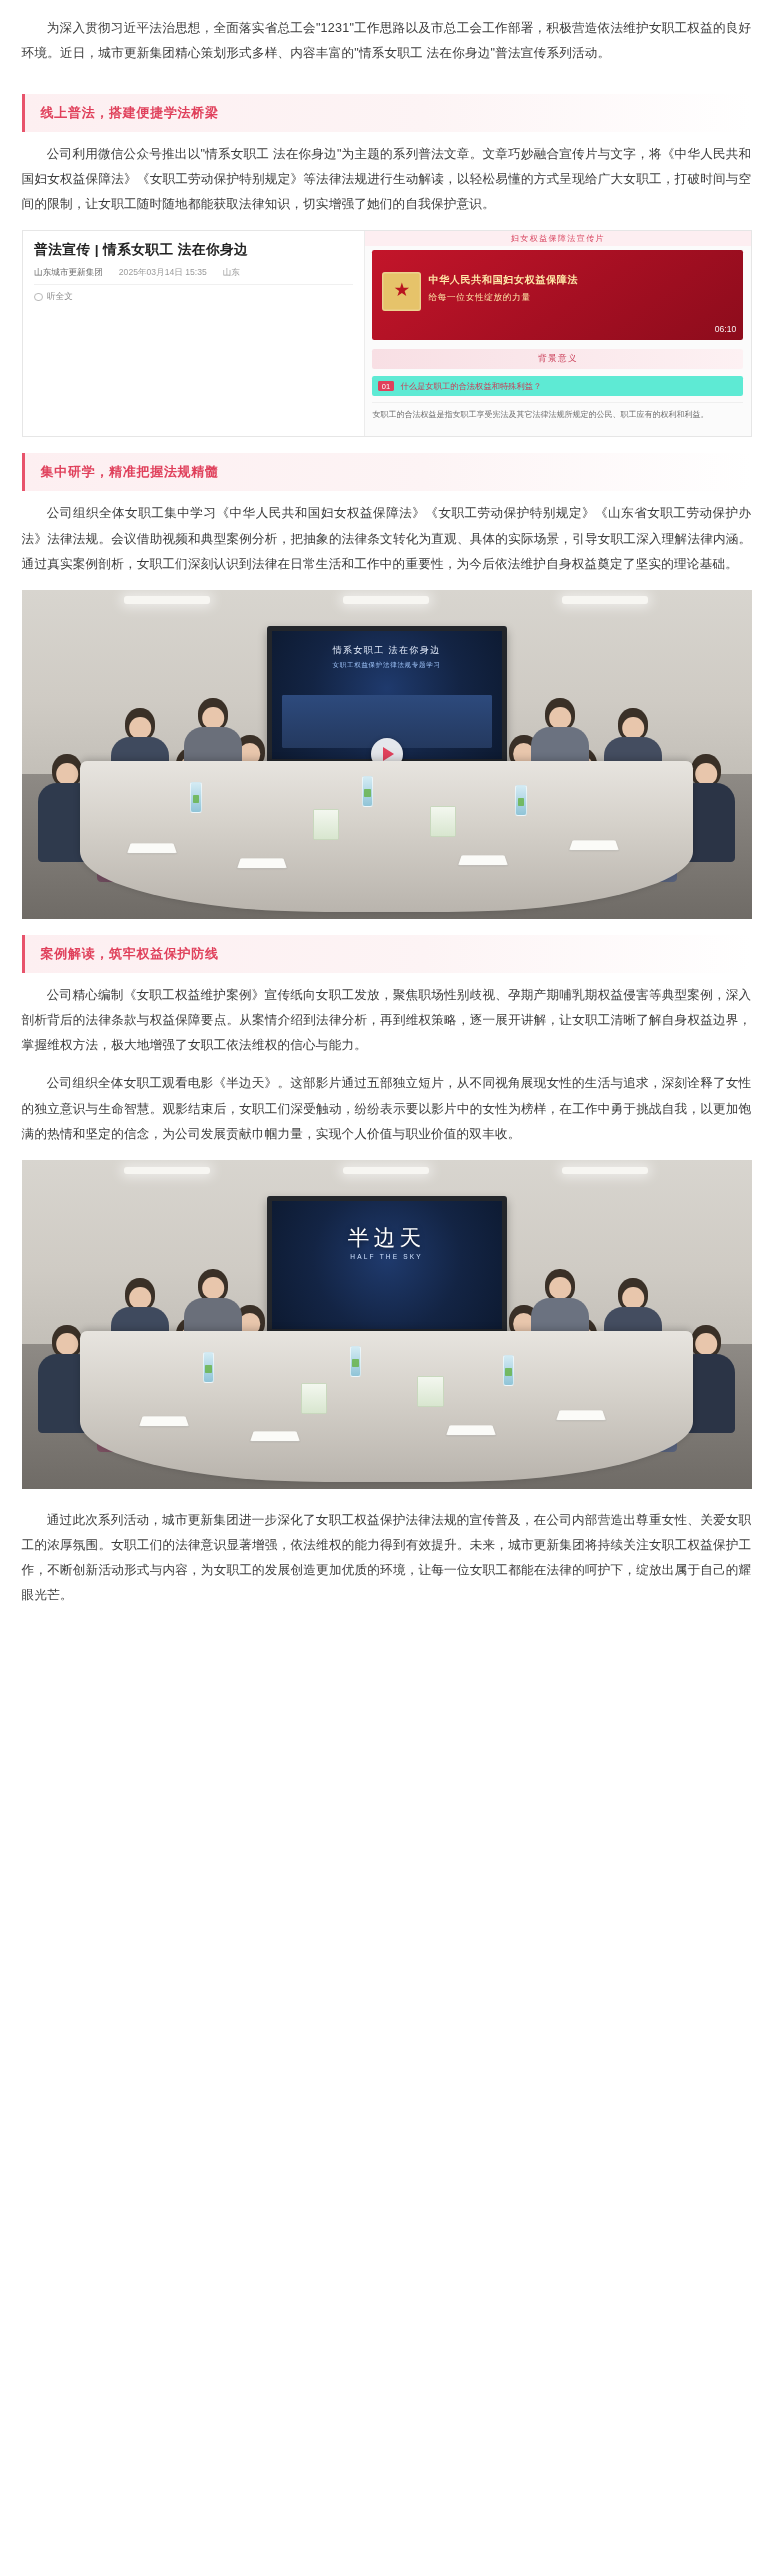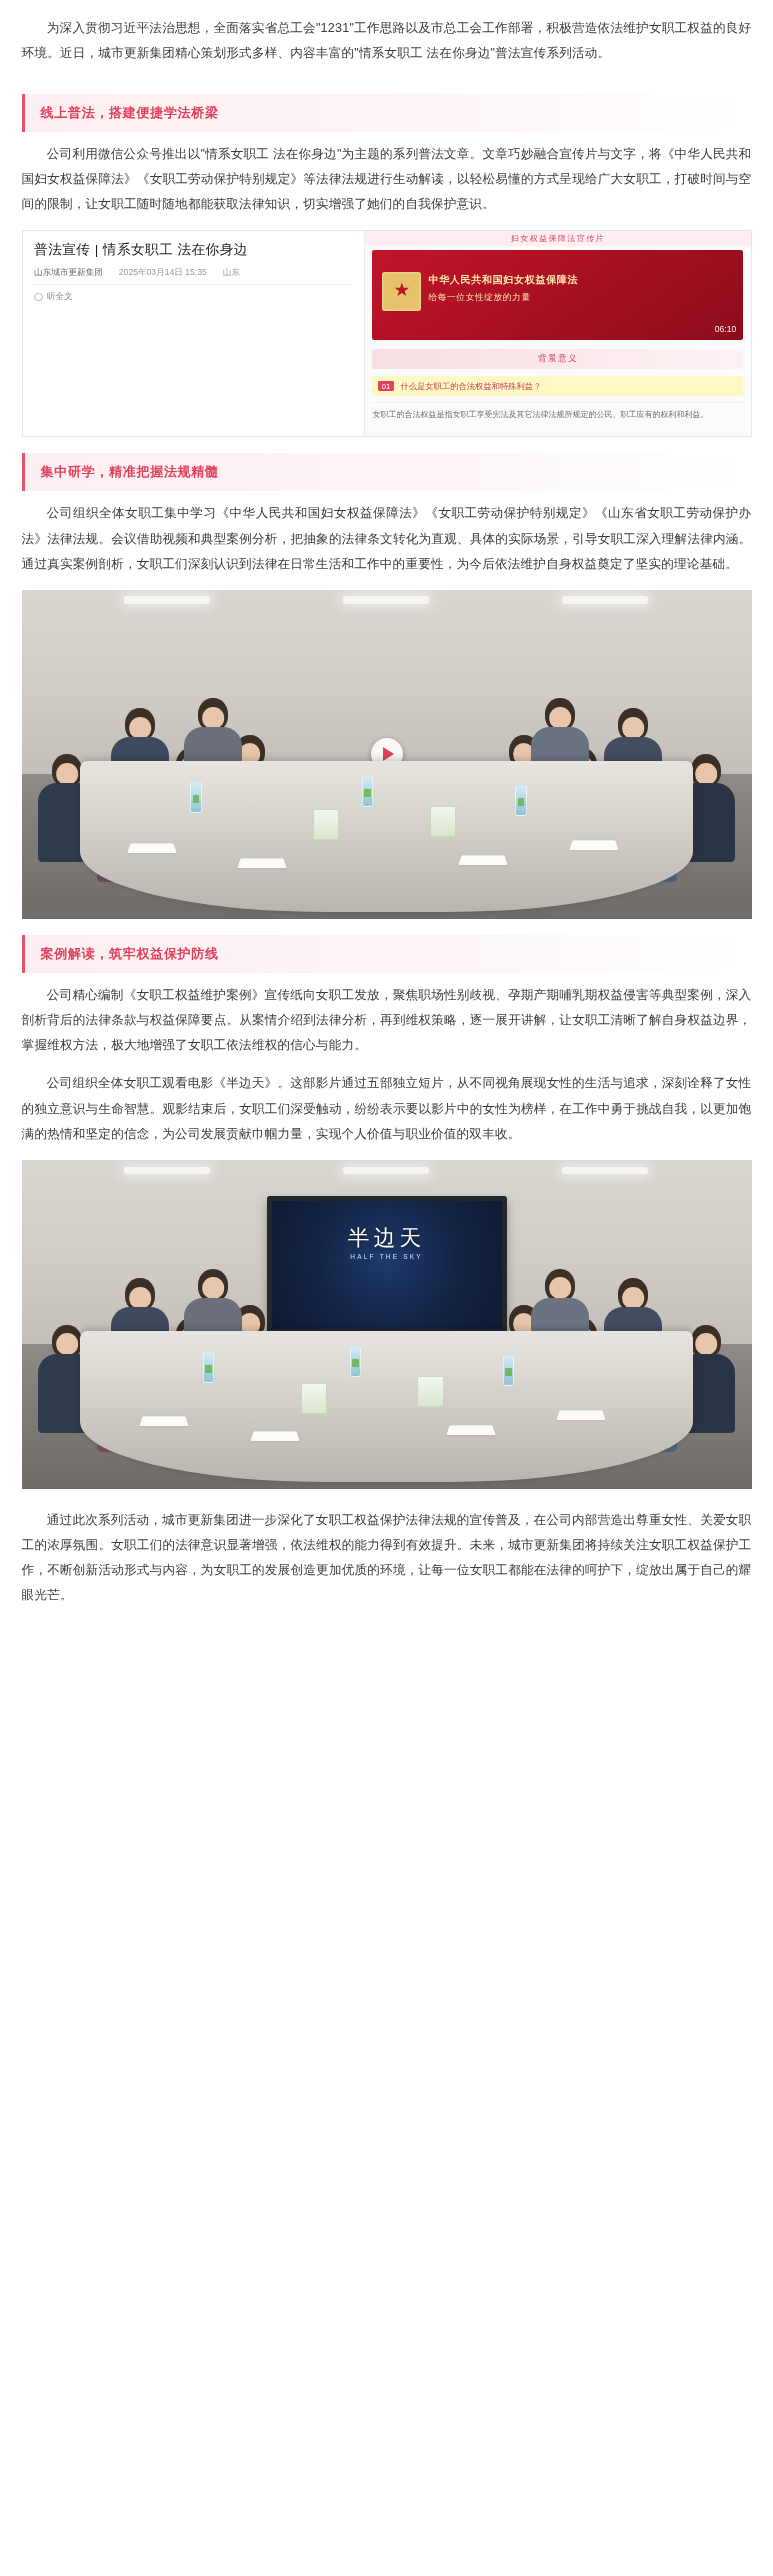--- a/index.html
+++ b/index.html
@@ -62,21 +62,21 @@
     border-right: 0.7px solid #ececec;
     display: flex;
     flex-direction: column;
     background: #fff;
   }
   .ws-head {
     padding: 10px 11.5px 4.3px 11.5px;
   }
   .ws-title {
     font-size: 13.7px;
-    font-weight: normal;
+    font-weight: bold;
     color: #222;
     letter-spacing: 0.4px;
   }
   .ws-meta {
     margin-top: 7.2px;
     font-size: 8.6px;
     color: #9a9a9a;
     display: flex;
     gap: 16px;
     align-items: center;
@@ -218,21 +218,21 @@
     background: linear-gradient(to right, #f8dfe4, #fdf1f3);
     color: #c93a55;
     font-size: 8.6px;
     text-align: center;
     padding: 4.3px 0;
     border-radius: 2.2px;
     letter-spacing: 1.4px;
   }
   .ws-q {
     margin: 7.2px 7.2px 0 7.2px;
-    background: #fef9c3;
+    background: #5eead4;
     color: #c93a55;
     font-size: 8.3px;
     padding: 4.3px 5.8px;
     border-radius: 2.2px;
   }
   .ws-q .num {
     display: inline-block;
     background: #e0415c;
     color: #fff;
     border-radius: 1.4px;
@@ -458,20 +458,27 @@
 
   <div class="figure">
     <div class="photo">
       <div class="ph-ceiling"></div>
       <div class="ph-wall"></div>
       <div class="ph-lamp" style="left:14%"></div>
       <div class="ph-lamp" style="left:44%"></div>
       <div class="ph-lamp" style="left:74%"></div>
       <div class="ph-floor"></div>
 
+      <div class="ph-screen">
+        <div class="scr-inner">
+          <div class="scr-title">情系女职工 法在你身边</div>
+          <div class="scr-sub">女职工权益保护法律法规专题学习</div>
+          <div class="scr-photo"></div>
+        </div>
+      </div>
       <div class="play-btn"></div>
 
       <div class="chairline">
         <div class="person" style="left:2%;  top:50%;">
             <div class="head"></div>
             <div class="face"></div>
             <div class="body" style="background:#2f3a4d"></div>
           </div>
         <div class="person" style="left:10%; top:56%;">
             <div class="head"></div>

